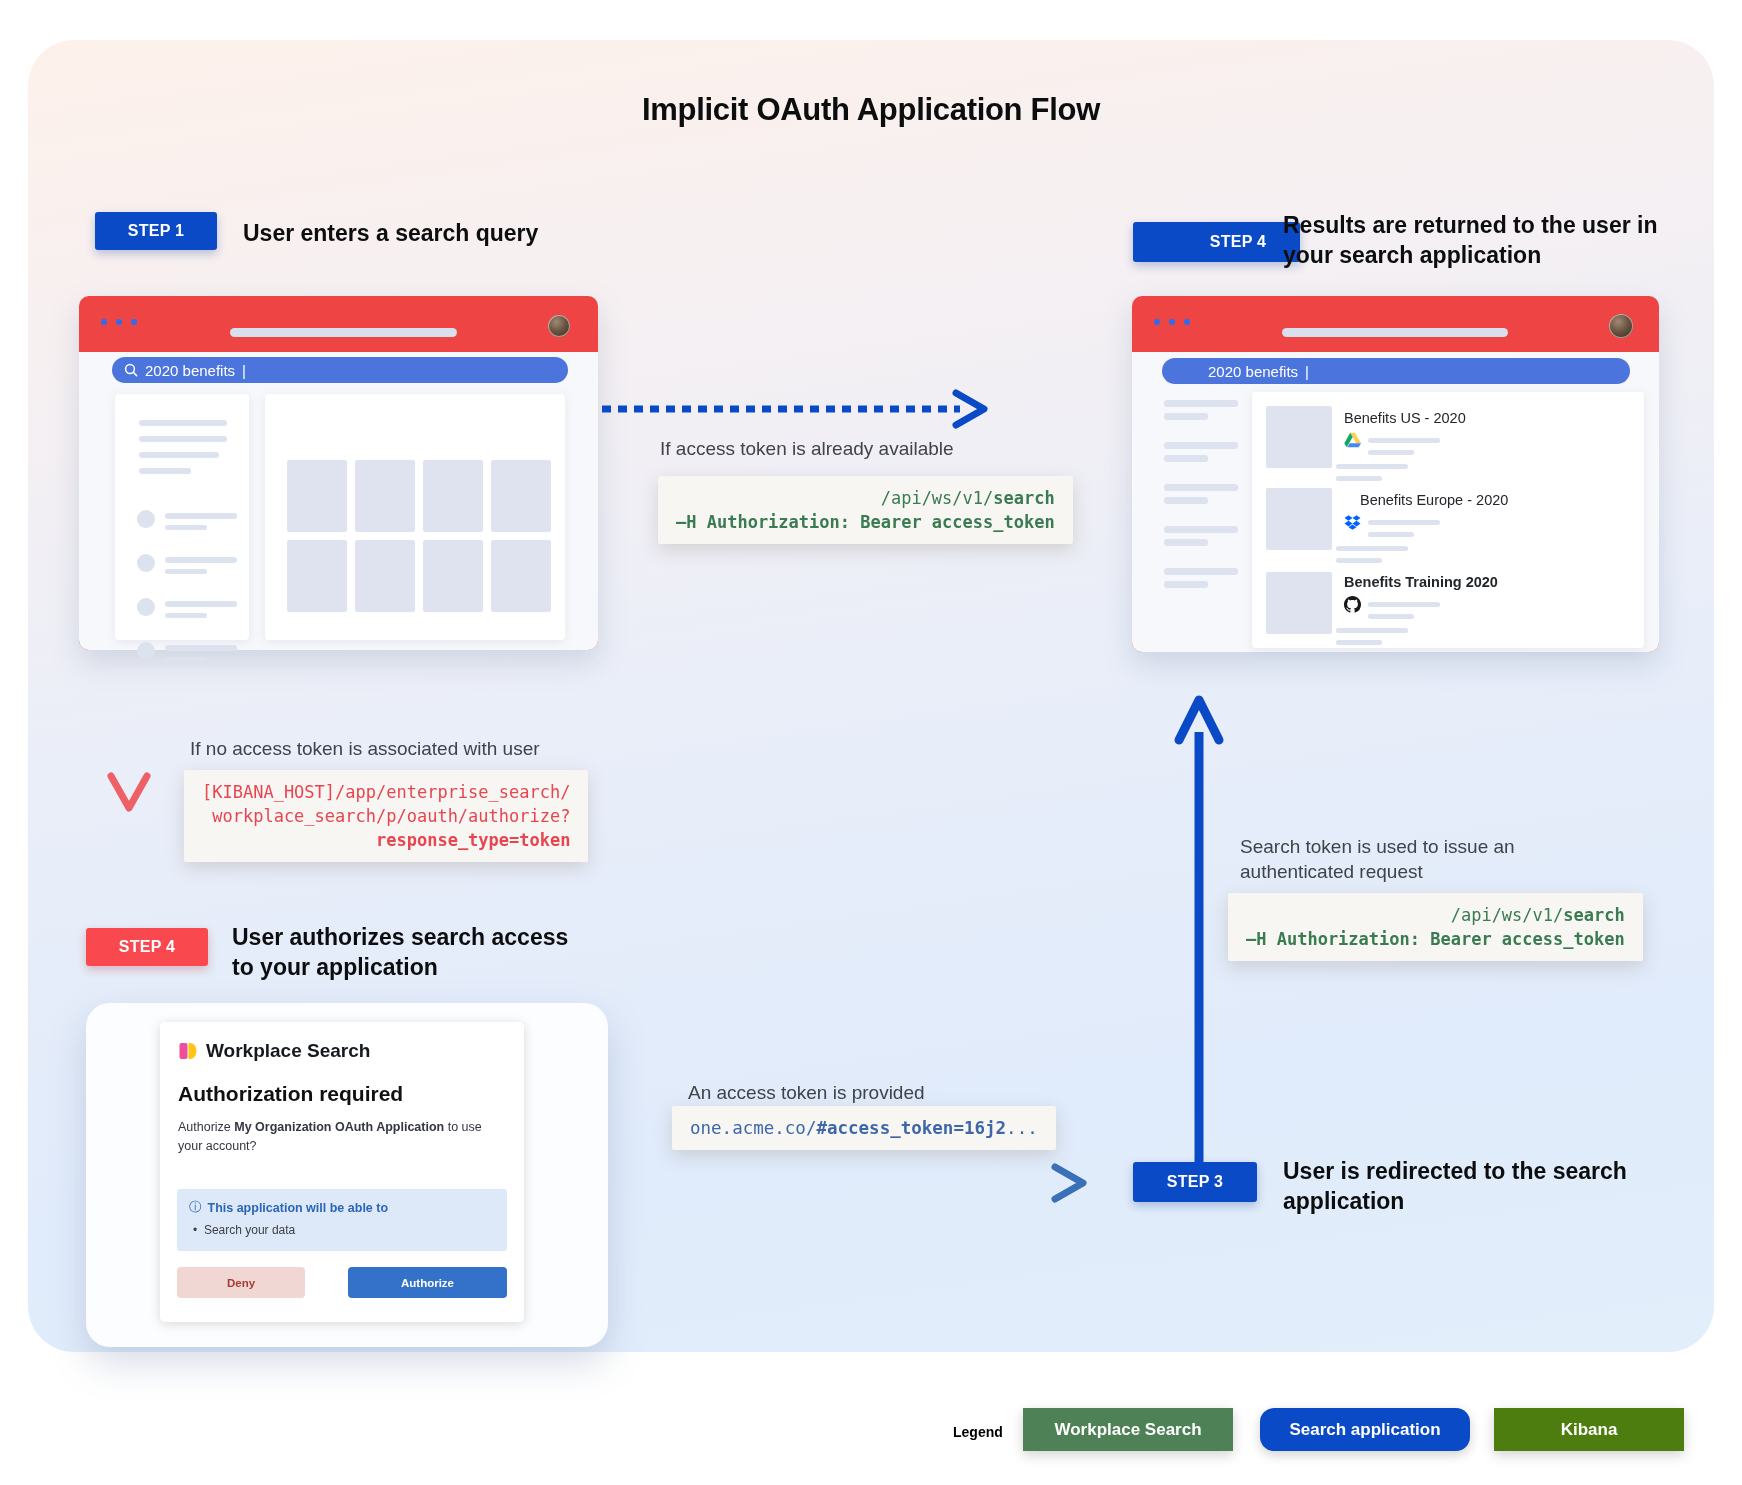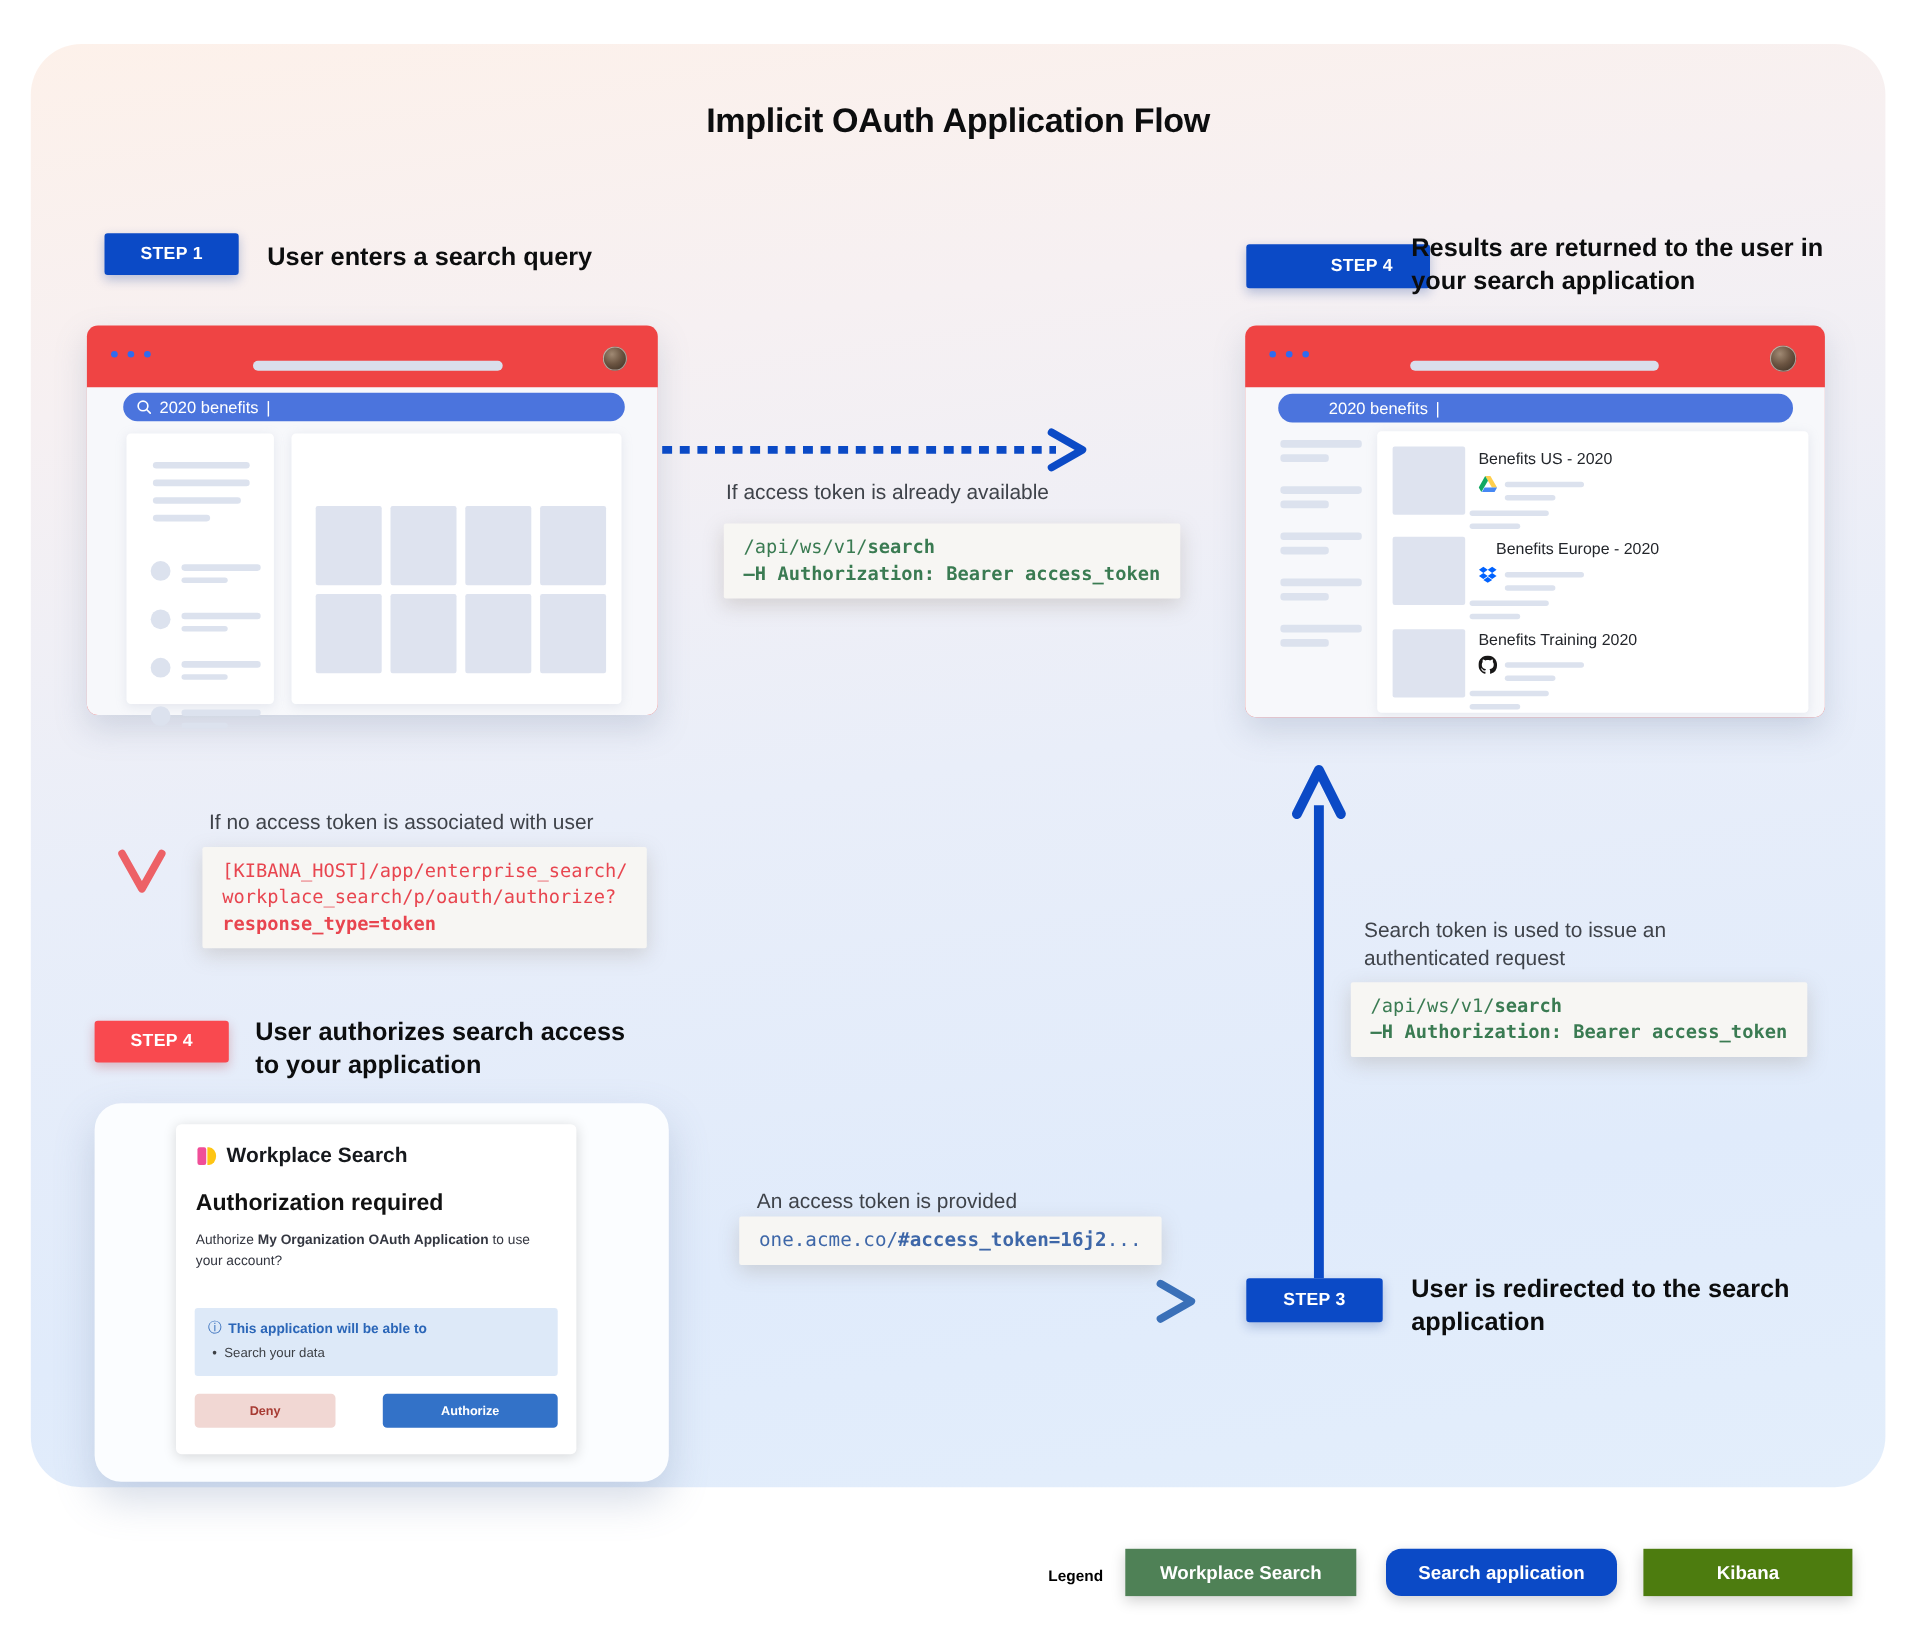--- a/index.html
+++ b/index.html
@@ -42,21 +42,21 @@
   .skl{position:absolute;background:#dce2ee;border-radius:3px;height:6px;}
   .skc{position:absolute;background:#dce2ee;border-radius:50%;}
   .sq{position:absolute;width:60px;height:72px;background:#dee3ef;border-radius:2px;}
   .thumb{position:absolute;background:#dee3ef;border-radius:2px;width:66px;height:62px;}
   .result-title{position:absolute;font-size:14.5px;color:#23262b;}
   
   .caption{position:absolute;font-size:19px;color:#3f434a;line-height:25px;}
   .codeblock{
     position:absolute;background:#f7f6f3;border-radius:2px;padding:10px 18px;
     font-family:"DejaVu Sans Mono","Liberation Mono",monospace;font-size:17px;line-height:24px;
-    box-shadow:0 6px 18px rgba(150,140,130,.30);white-space:pre;
+    box-shadow:0 6px 18px rgba(150,140,130,.30);white-space:pre;text-align:right;
   }
   .code-green{color:#3A7B52;}
   .code-red{color:#E8454F;}
   .code-blue{color:#3E67A8;font-size:17.5px;}
   .b{font-weight:700;}
   
   .dialog-outer{position:absolute;left:86px;top:1003px;width:522px;height:344px;background:#fbfdff;
     border-radius:24px;box-shadow:0 16px 36px rgba(120,140,175,.30);}
   .dialog{position:absolute;left:74px;top:19px;width:364px;height:300px;background:#fff;border-radius:5px;
     box-shadow:0 2px 12px rgba(0,0,0,.15);}
@@ -294,21 +294,21 @@
           </g>
         </svg>
         <div class="skl" style="left:116px;top:128px;width:72px;height:5px;"></div>
         <div class="skl" style="left:116px;top:140px;width:46px;height:5px;"></div>
         <div class="skl" style="left:84px;top:154px;width:72px;height:5px;"></div>
         <div class="skl" style="left:84px;top:166px;width:46px;height:5px;"></div>
       </div>
 
       <div>
         <div class="thumb" style="left:14px;top:180px;"></div>
-        <div class="result-title" style="left:92px;top:182px;">Benefits Training 2020</div>
+        <div class="result-title" style="left:92px;top:182px;font-weight:bold;">Benefits Training 2020</div>
         <svg class="abs" style="left:92px;top:204px;" width="17" height="17" viewBox="0 0 16 16">
           <path fill="#181717" d="M8 0C3.58 0 0 3.58 0 8c0 3.54 2.29 6.53 5.47 7.59.4.07.55-.17.55-.38 0-.19-.01-.82-.01-1.49-2.01.37-2.53-.49-2.69-.94-.09-.23-.48-.94-.82-1.13-.28-.15-.68-.52-.01-.53.63-.01 1.08.58 1.23.82.72 1.21 1.87.87 2.33.66.07-.52.28-.87.51-1.07-1.78-.2-3.64-.89-3.64-3.95 0-.87.31-1.59.82-2.15-.08-.2-.36-1.02.08-2.12 0 0 .67-.21 2.2.82.64-.18 1.32-.27 2-.27s1.36.09 2 .27c1.53-1.04 2.2-.82 2.2-.82.44 1.1.16 1.92.08 2.12.51.56.82 1.27.82 2.15 0 3.07-1.87 3.75-3.65 3.95.29.25.54.73.54 1.48 0 1.07-.01 1.93-.01 2.2 0 .21.15.46.55.38A8.01 8.01 0 0 0 16 8c0-4.42-3.58-8-8-8z"></path>
         </svg>
         <div class="skl" style="left:116px;top:210px;width:72px;height:5px;"></div>
         <div class="skl" style="left:116px;top:222px;width:46px;height:5px;"></div>
         <div class="skl" style="left:84px;top:236px;width:72px;height:5px;"></div>
         <div class="skl" style="left:84px;top:248px;width:46px;height:5px;"></div>
       </div>
 
     </div>

